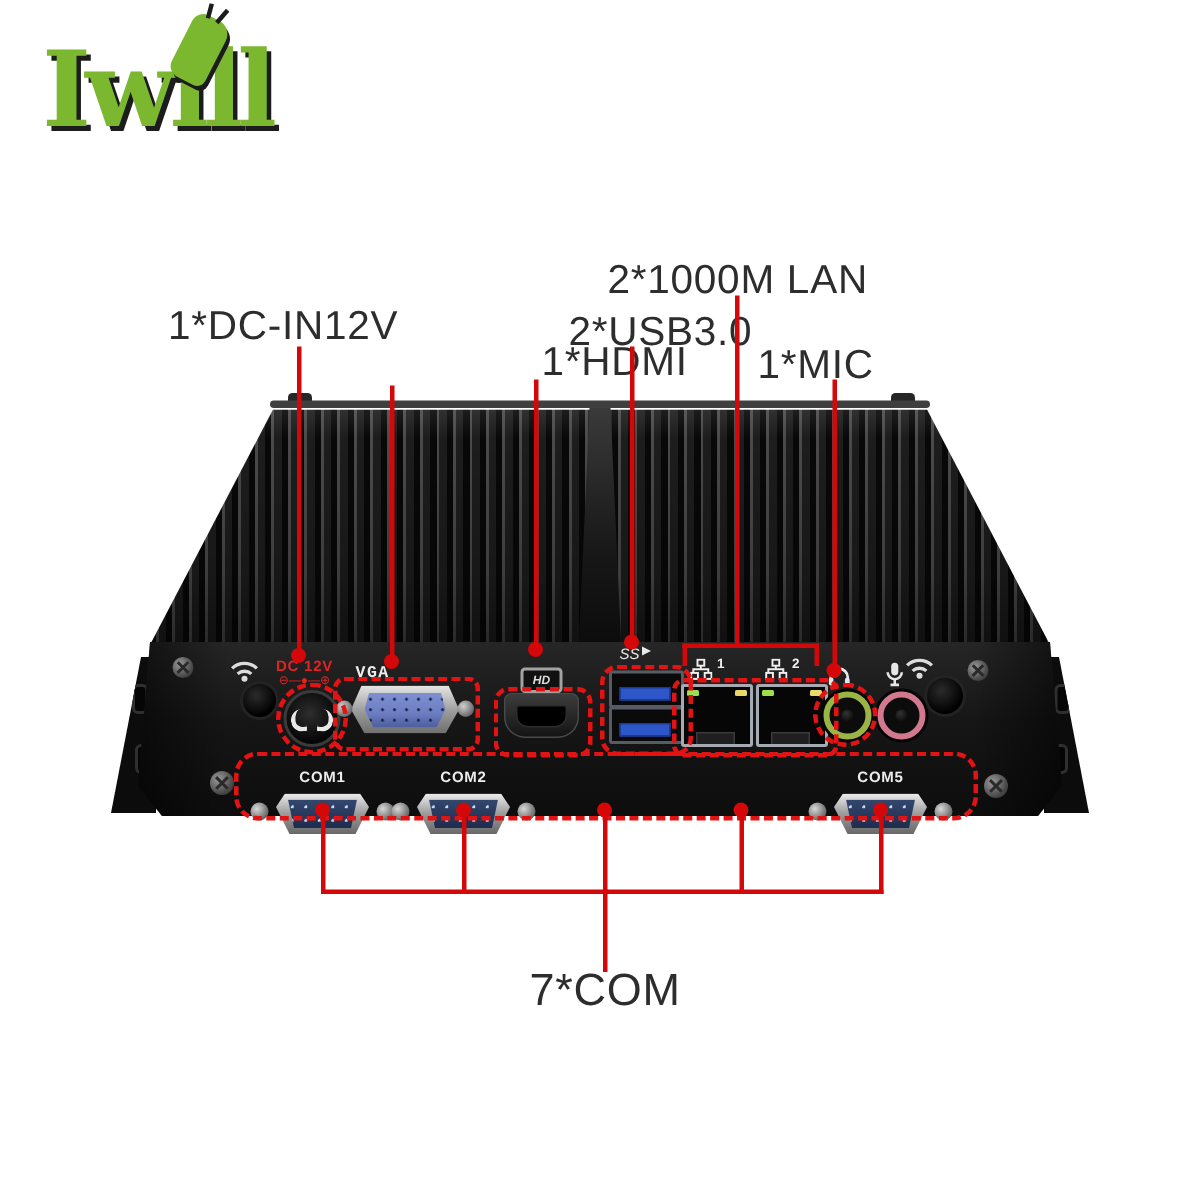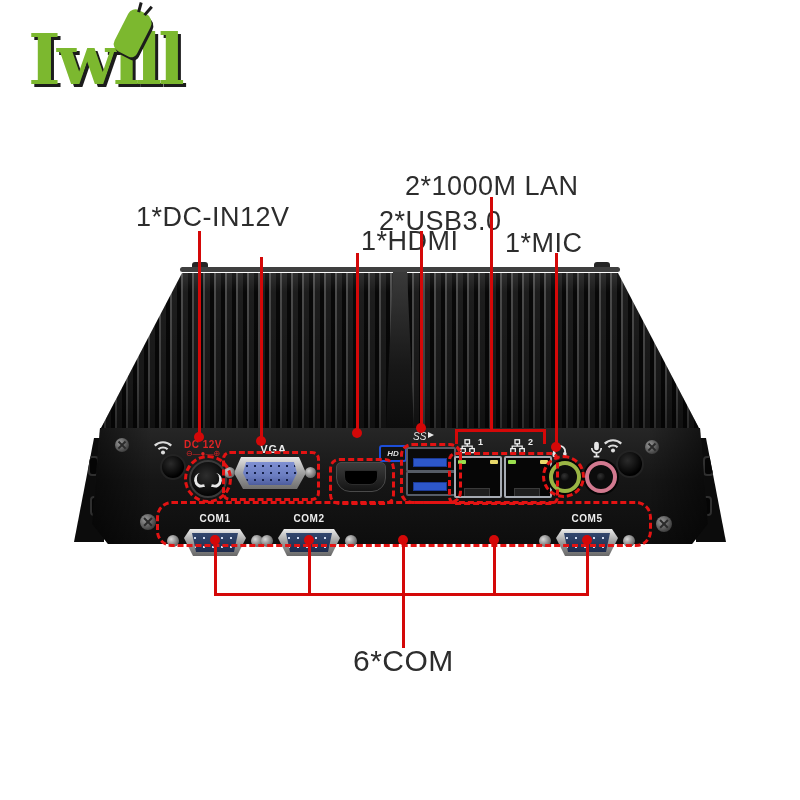--- a/index.html
+++ b/index.html
@@ -40,21 +40,21 @@
   }
   .logo-sprig::after{
     content:"";position:absolute;left:15px;top:-9px;width:3px;height:11px;background:#1c1c1c;transform:rotate(14deg);
   }
 
   
   .callout-label{
     position:absolute;color:var(--label-text);font-size:27px;font-weight:500;
     letter-spacing:.5px;white-space:nowrap;
   }
-  #lbl-dc  {left:112px;top:202px;margin-left:24px;}
+  #lbl-dc  {left:112px;top:202px;}
   #lbl-vga {left:220px;top:231px;}
   #lbl-hdmi{left:325px;top:226px;margin-left:36px;}
   #lbl-usb {left:379px;top:206px;}
   #lbl-lan {left:405px;top:171px;}
   #lbl-mic {left:505px;top:228px;}
   #lbl-com {left:353px;top:644px;font-size:30px;}
 
   
   .rline{position:absolute;width:3px;background:var(--annotation-red);z-index:30;}
   .rline-h{position:absolute;height:3px;background:var(--annotation-red);z-index:30;}
@@ -116,44 +116,43 @@
   .dc-jack{
     position:absolute;left:189px;top:460px;width:34px;height:34px;border-radius:50%;z-index:9;
     background:radial-gradient(circle at 45% 40%,#2e2e2e,#050505 70%);
     border:2px solid #3a3a3a;
   }
   .dc-jack::before,.dc-jack::after{content:"";position:absolute;top:11px;width:7px;height:12px;border:3px solid #e8e8e8;background:transparent;}
   .dc-jack::before{left:3px;border-right:none;border-top:none;border-radius:8px 0 0 8px;transform:rotate(-8deg);}
   .dc-jack::after{right:3px;border-left:none;border-top:none;border-radius:0 8px 8px 0;transform:rotate(8deg);}
 
   
-  .vga-port-label{position:absolute;left:237px;top:443px;width:50px;text-align:right;
-    color:#ededed;font-size:11px;font-weight:bold;letter-spacing:1px;z-index:9;}
+  .vga-port-label{position:absolute;left:237px;top:443px;width:50px;text-align:left;
+    color:#ededed;font-size:11px;font-weight:bold;letter-spacing:1px;z-index:9;font-family:Liberation Mono, monospace;}
   .vga-shell{
     position:absolute;left:234px;top:457px;width:72px;height:32px;z-index:9;
     clip-path:polygon(7px 0,65px 0,72px 16px,63px 32px,9px 32px,0 16px);
     background:linear-gradient(180deg,#e6e6e6,#9a9a9a 55%,#6f6f6f);
   }
   .vga-insert{
     position:absolute;left:243px;top:462px;width:54px;height:23px;z-index:10;
     clip-path:polygon(3px 0,51px 0,54px 11px,48px 23px,6px 23px,0 11px);
     background:
       radial-gradient(circle 1.4px at 4px 4px,#15204a 70%,transparent 75%) 0 0/8px 7px repeat,
       linear-gradient(180deg,#7f90d2,var(--vga-blue) 60%,#4d5d9e);
   }
   .vga-screw{position:absolute;width:11px;height:11px;border-radius:50%;z-index:9;
     background:radial-gradient(circle at 35% 35%,#cfcfcf,#6b6b6b 70%,#333);}
 
   
   .hdmi-logo{
     position:absolute;left:347px;top:445px;width:24px;height:13px;z-index:9;
-    border:2px solid #1d4ed8;border-radius:3px;color:#dcdcdc;
+    border:2px solid #a3a3a3;border-radius:3px;color:#dcdcdc;
     font-size:8px;font-weight:bold;font-style:italic;text-align:center;line-height:13px;
     background:#111;
-    margin-left:32px;
   }
   .hdmi-port{
     position:absolute;left:336px;top:462px;width:48px;height:28px;z-index:9;
     background:linear-gradient(180deg,#3c3c3c,#141414);
     border-radius:5px 5px 14px 14px;border:1px solid #4a4a4a;
   }
   .hdmi-port::before{
     content:"";position:absolute;left:7px;top:7px;width:32px;height:13px;background:#000;
     border-radius:2px 2px 8px 8px;border:1px solid #2c2c2c;
   }
@@ -217,21 +216,21 @@
   <div class="logo">
     <div class="logo-text">Iwill</div>
     <div class="logo-sprig"></div>
   </div>
 
   <div id="lbl-dc" class="callout-label">1*DC-IN12V</div>
   <div id="lbl-hdmi" class="callout-label">1*HDMI</div>
   <div id="lbl-usb" class="callout-label">2*USB3.0</div>
   <div id="lbl-lan" class="callout-label">2*1000M LAN</div>
   <div id="lbl-mic" class="callout-label">1*MIC</div>
-  <div id="lbl-com" class="callout-label">6*COM</div>
+  <div id="lbl-com" class="callout-label">7*COM</div>
 
   <div class="heatsink-tab" style="left:192px;"></div>
   <div class="heatsink-tab" style="left:594px;"></div>
   <div class="heatsink-rim"></div>
   <div class="heatsink"></div>
   <div class="fin-gap"></div>
   <div class="ear left">
     <div class="slot" style="left:14px;top:18px;"></div>
     <div class="slot" style="left:16px;top:58px;"></div>
   </div>

